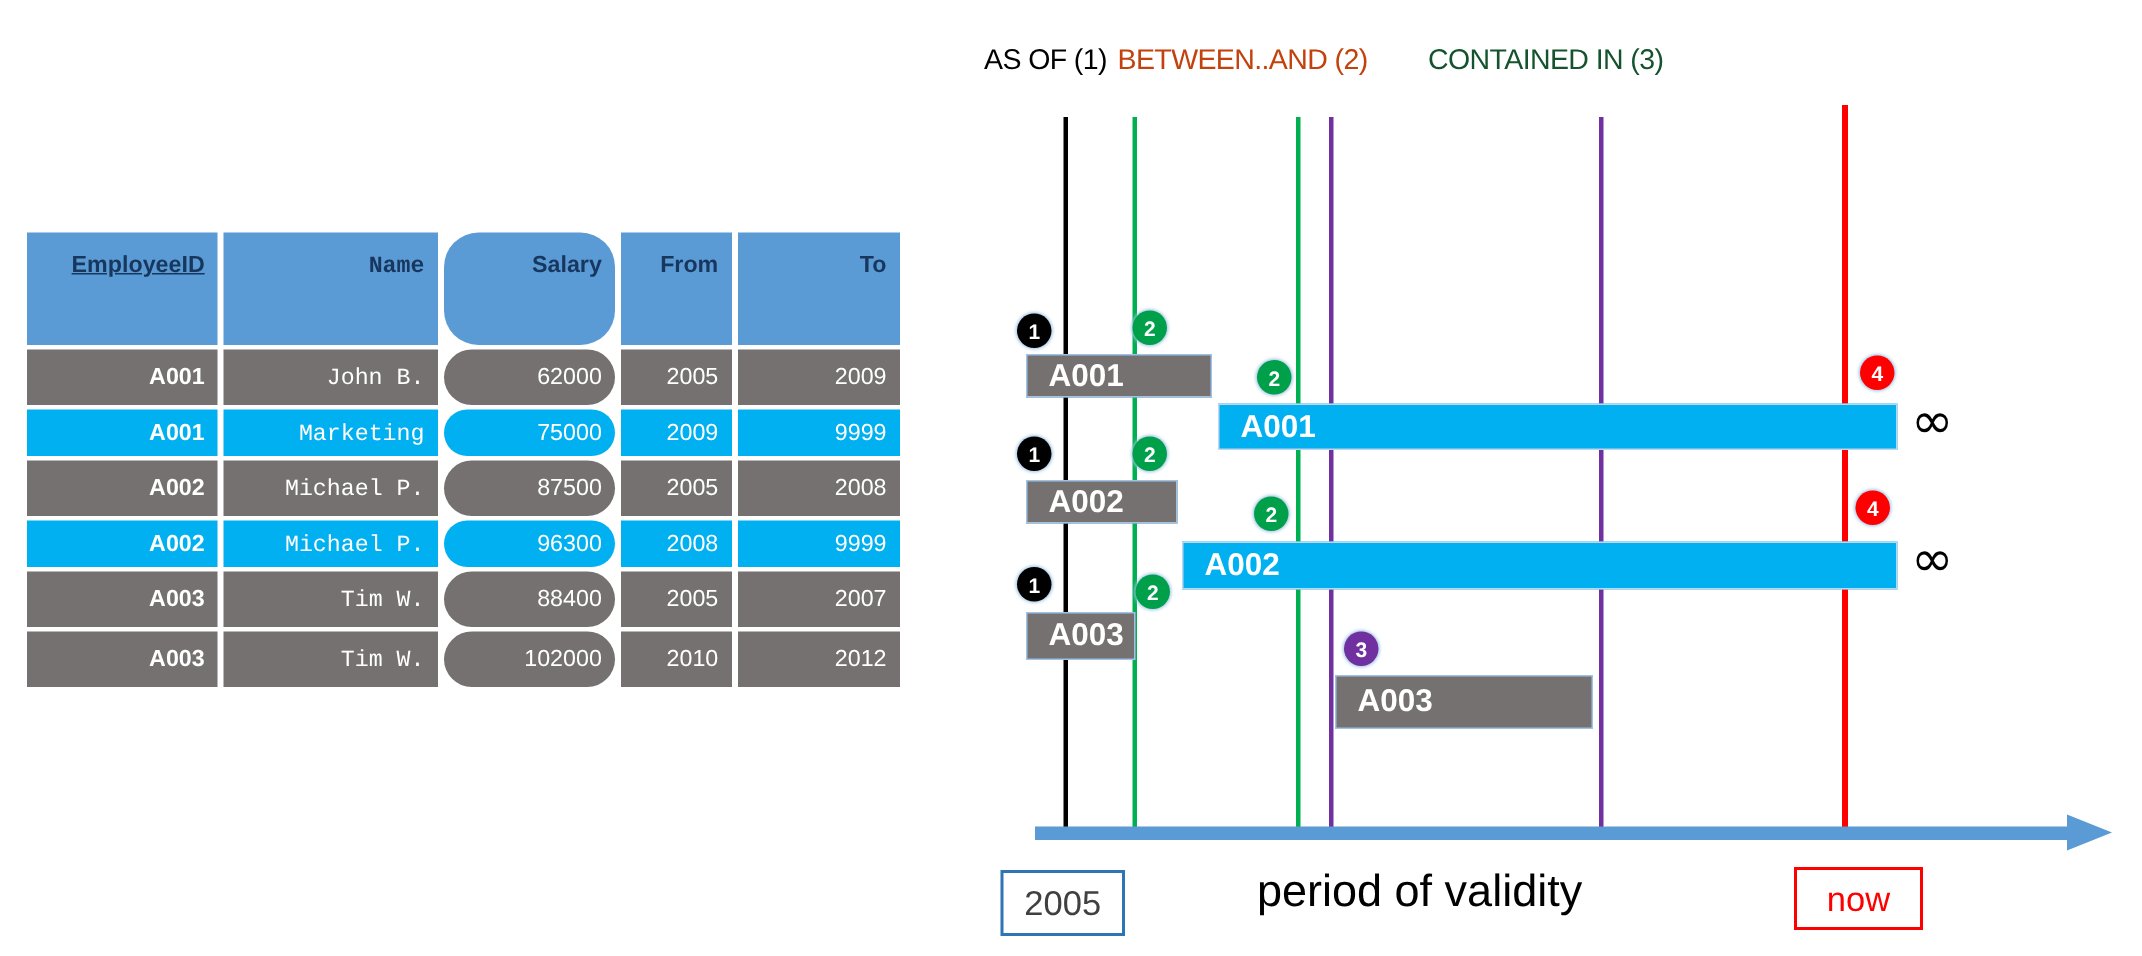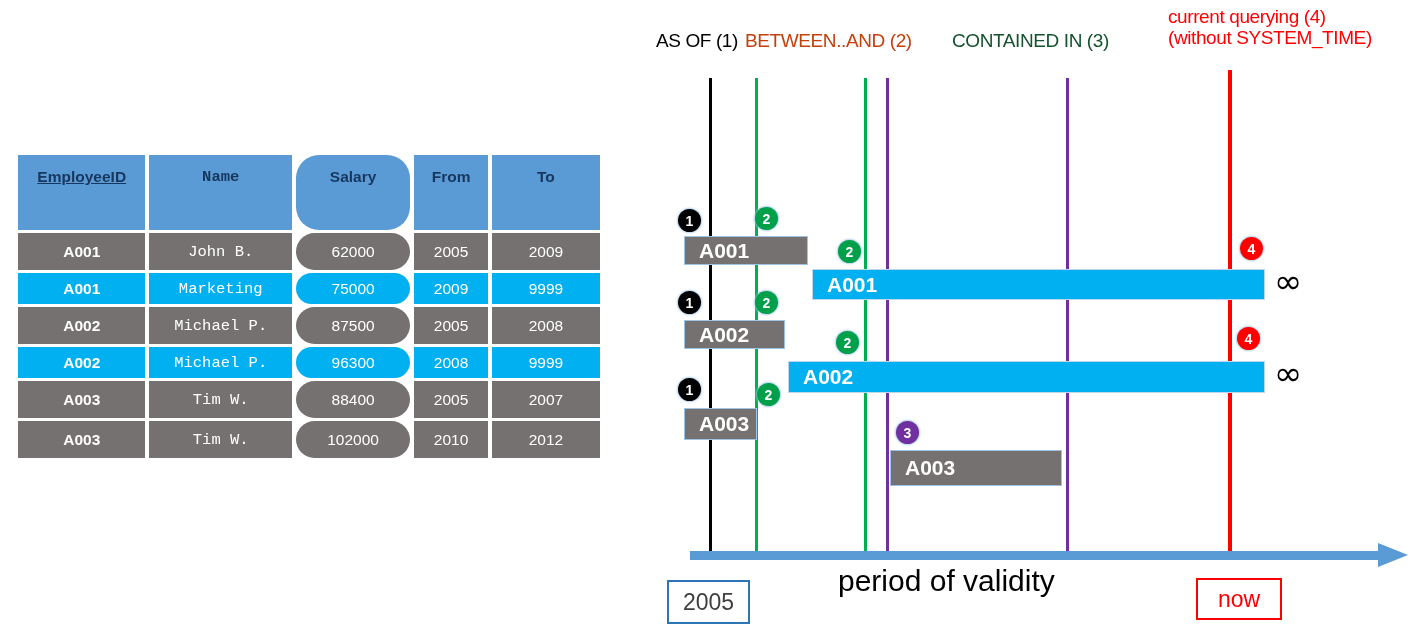--- a/index.html
+++ b/index.html
@@ -19,21 +19,21 @@
   #employee-table {
     position: absolute;
     left: 14px;
     top: 152px;
     width: 590px;
     border-collapse: separate;
     border-spacing: 4px 3px;
   }
   #employee-table th, #employee-table td {
     padding: 0 9px;
-    text-align: center;
+    text-align: right;
     vertical-align: middle;
     font-size: 15.5px;
     white-space: nowrap;
     margin-top: 47px;
   }
   #employee-table thead th {
     background: #5B9BD5;
     color: #17375E;
     font-weight: bold;
     height: 62px;
@@ -158,21 +158,21 @@
     color: #404040;
   }
   #tick-now {
     left: 1196px; top: 578px;
     width: 82px; height: 38px;
     border: 2px solid #FF0000;
     color: #FF0000;
   }
   #axis-caption {
     position: absolute;
-    left: 838px; top: 564px;
+    left: 838px; top: 578px;
     font-size: 30px;
     color: #000000;
     white-space: nowrap;
     text-align: right;
   }
 </style>
 </head>
 <body>
 
 <table id="employee-table">
@@ -229,24 +229,20 @@
       <td class="c-to">2012</td>
     </tr>
   </tbody>
 </table>
 
 <div id="diagram">
 
   <div class="legend" id="legend-asof">AS OF (1)</div>
   <div class="legend" id="legend-between">BETWEEN..AND (2)</div>
   <div class="legend" id="legend-contained">CONTAINED IN (3)</div>
-  <div class="legend" id="legend-current">
-    <div>current querying (4)</div>
-    <div>(without SYSTEM_TIME)</div>
-  </div>
 
   <div class="vline black" style="left:709px;  top:78px;  height:478px;"></div>
   <div class="vline green" style="left:755px;  top:78px;  height:478px;"></div>
   <div class="vline green" style="left:864px;  top:78px;  height:478px;"></div>
   <div class="vline purple" style="left:886px;  top:78px;  height:478px;"></div>
   <div class="vline purple" style="left:1066px; top:78px;  height:478px;"></div>
   <div class="vline red" style="left:1228px; top:70px;  height:486px;"></div>
 
   <div class="bar gray" style="left:684px;  top:236px; width:124px; height:29px;">A001</div>
   <div class="bar blue" style="left:812px;  top:269px; width:453px; height:31px;">A001</div>

